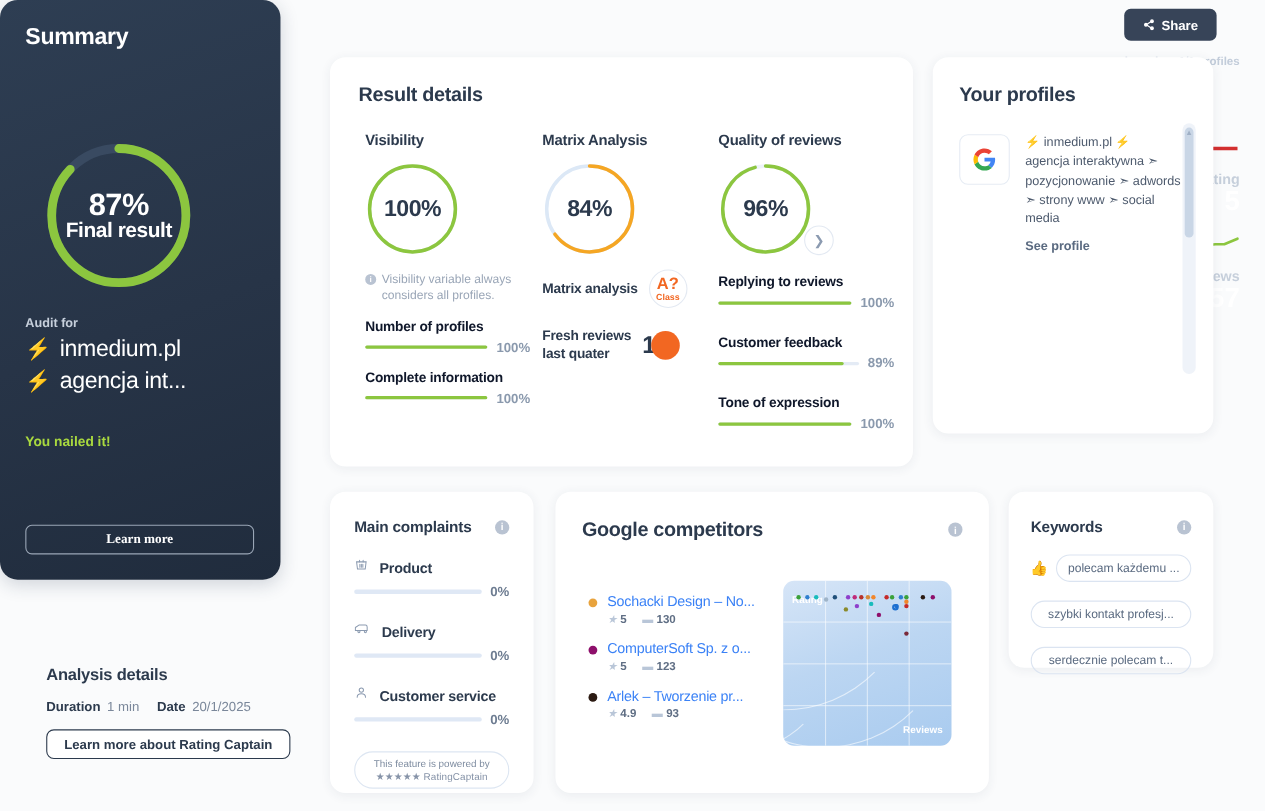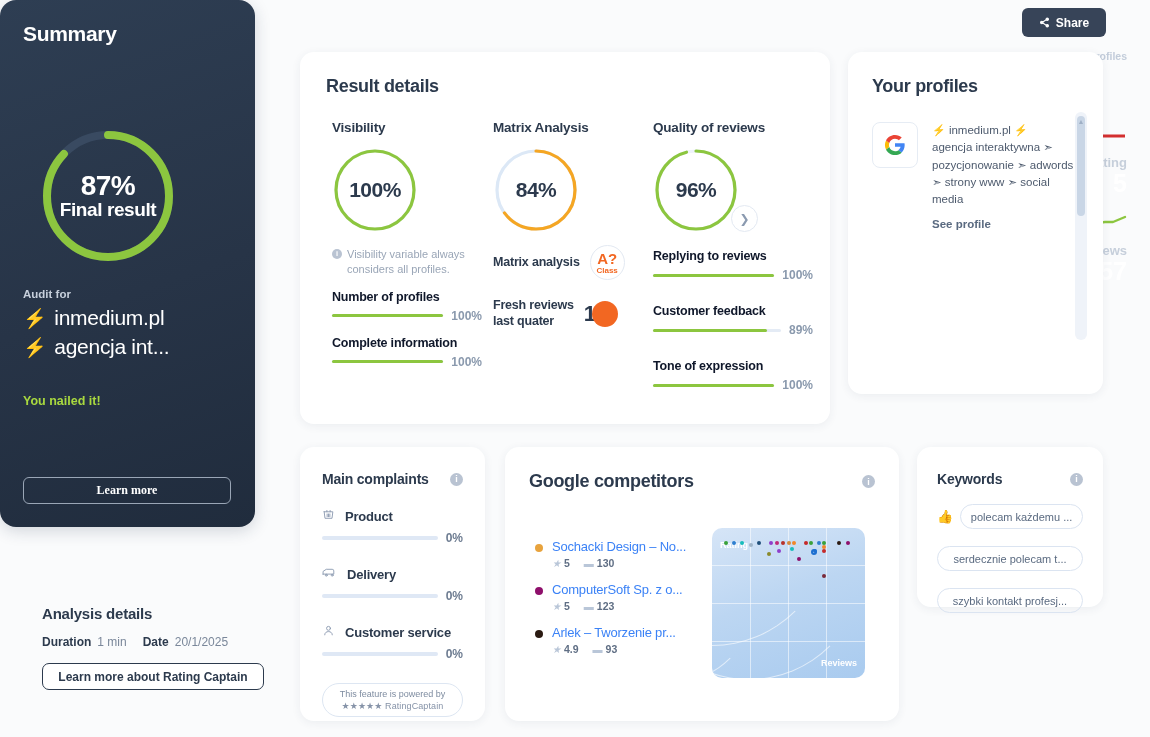--- a/index.html
+++ b/index.html
@@ -625,20 +625,20 @@
   <div class="card" id="keywords-card">
     <div class="sub-title-row">
       <div class="sub-title">Keywords</div>
       <div class="info-circle">i</div>
     </div>
     <div class="kw-row">
       <span class="thumb-icon">👍</span>
       <div class="kw-chip">polecam każdemu ...</div>
     </div>
     <div class="kw-row">
+      <div class="kw-chip">szybki kontakt profesj...</div>
+    </div>
+    <div class="kw-row">
       <div class="kw-chip">serdecznie polecam t...</div>
     </div>
-    <div class="kw-row">
-      <div class="kw-chip">szybki kontakt profesj...</div>
-    </div>
   </div>
 
 </div>
 
 </body></html>

